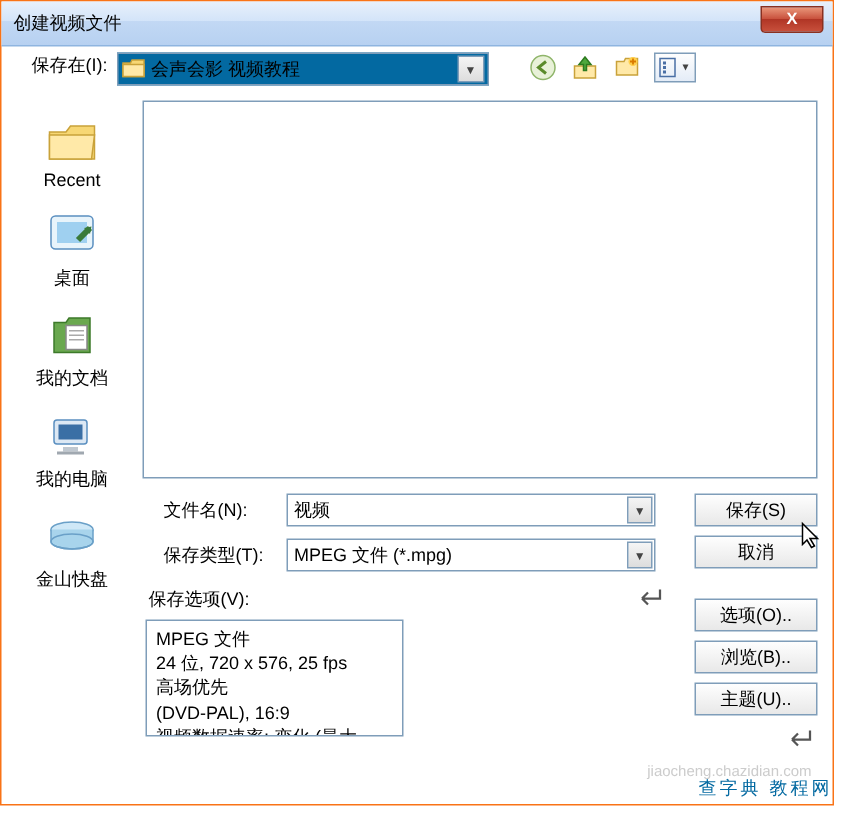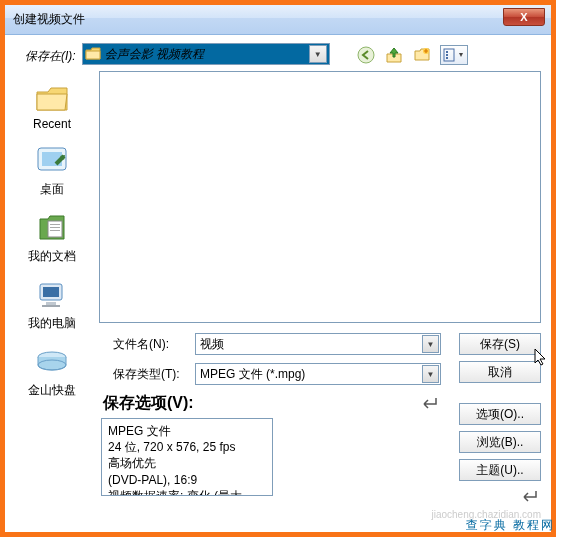--- a/index.html
+++ b/index.html
@@ -1,21 +1,21 @@
 <!DOCTYPE html>
 <html><head>
 <meta charset="utf-8">
 <style>
 * { box-sizing: border-box; margin: 0; padding: 0; font-family: "Microsoft YaHei", "SimSun", Arial, sans-serif; }
 body { background: #fff; width: 561px; height: 542px; position: relative; }
-.outer-border { border: 5px solid #f97316; width: 556px; height: 537px; position: absolute; top: 0; left: 0; background: #fff; }
+.outer-border { border: 1px solid #f97316; width: 556px; height: 537px; position: absolute; top: 0; left: 0; background: #fff; }
 .titlebar { height: 30px; background: linear-gradient(to bottom, #e8f0fb 0%, #d3e4f9 45%, #c2d8f4 46%, #b7d1f1 100%); border-bottom: 1px solid #8fb5e0; display: flex; align-items: center; padding: 0 4px; position: relative; }
 .titlebar-text { font-size: 12px; color: #000; padding-left: 4px; }
 .close-btn { position: absolute; right: 6px; top: 3px; width: 42px; height: 18px; background: linear-gradient(to bottom, #e9967a 0%, #c8503c 48%, #b03525 49%, #c8503c 100%); border: 1px solid #8a3020; border-radius: 0 0 3px 3px; color: #fff; display: flex; align-items: center; justify-content: center; font-size: 11px; font-weight: bold; cursor: pointer; }
-.toolbar { height: 34px; display: flex; align-items: flex-end; padding: 4px 20px; gap: 6px; font-style: italic; }
+.toolbar { height: 34px; display: flex; align-items: flex-start; padding: 4px 20px; gap: 6px; }
 .tb-label { font-size: 12px; color: #000; }
 .tb-combo { flex: 0 0 248px; height: 22px; border: 1px solid #7f9db9; background: #0369a1; display: flex; align-items: center; padding: 0 2px; position: relative; }
 .tb-combo .folder-ico { width: 16px; height: 14px; margin-right: 4px; }
 .tb-combo .txt { font-size: 12px; flex: 1; }
 .tb-combo .dd { width: 18px; height: 18px; border: 1px solid #7f9db9; background: linear-gradient(to bottom,#f5f5f5,#ddd); display:flex;align-items:center;justify-content:center;font-size:8px;color:#444; margin-left:auto; }
 .nav-icons { display: flex; gap: 8px; margin-left: 20px; align-items: center; }
 .nav-ico { width: 20px; height: 20px; display: flex; align-items: center; justify-content: center; }
 .body-area { display: flex; height: 438px; }
 .sidebar { width: 94px; padding-top: 10px; display: flex; flex-direction: column; gap: 12px; align-items: center; }
 .sb-item { display: flex; flex-direction: column; align-items: center; gap: 2px; cursor: pointer; width: 80px; }
@@ -24,21 +24,21 @@
 .main-area { flex: 1; padding: 2px 10px 0 0; display: flex; flex-direction: column; }
 .file-list { border: 1px solid #7f9db9; background: #fff; height: 266px; margin-bottom: 10px; }
 .row { display: flex; align-items: center; margin-bottom: 8px; gap: 8px; margin-left: 10px; }
 .row-lbl { width: 78px; font-size: 12px; padding-left: 4px; }
 .combo { flex: 1; height: 22px; border: 1px solid #7f9db9; background: #fff; display: flex; align-items: center; padding: 0 4px; font-size: 12px; position: relative; }
 .combo .dd { position: absolute; right: 1px; top: 1px; width: 17px; height: 18px; border: 1px solid #7f9db9; background: linear-gradient(to bottom,#f5f5f5,#ddd); display:flex;align-items:center;justify-content:center;font-size:8px;color:#444; }
 .wbtn { height: 22px; border: 1px solid #7f9db9; background: linear-gradient(to bottom,#fefefe,#e8e8e8); font-size: 12px; display:flex;align-items:center;justify-content:center; cursor:pointer; }
 .main-bottom { display: flex; }
 .left-bottom { flex: 1; }
 .options-row { display: flex; align-items: center; gap: 8px; margin-bottom: 4px; }
-.options-lbl { font-size: 16px; padding-left: 4px; font-weight: bold; }
+.options-lbl { font-size: 12px; padding-left: 4px; }
 .details-box { border: 1px solid #7f9db9; background: #fff; padding: 4px 6px; font-size: 12px; line-height: 1.35; color: #000; margin-left: 2px; width: 172px; height: 78px; overflow: hidden; }
 .right-bottom { width: 82px; margin-left: 6px; display:flex; flex-direction:column; gap:6px; }
 .enter-ico { width: 24px; height: 20px; border:1px solid transparent; display:flex;align-items:center;justify-content:center; margin-left: auto; margin-right: 12px; }
 .watermark { position: absolute; bottom: 8px; right: 6px; font-size: 12px; color: #0369a1; letter-spacing: 2px; }
 .watermark2 { position: absolute; bottom: 22px; right: 20px; font-size: 10px; color: #ccc; }
 .cursor { position:absolute; right: 12px; bottom: 175px; font-size:16px; pointer-events:none; }
 svg { display: block; }
 </style>
 </head>
 <body>

